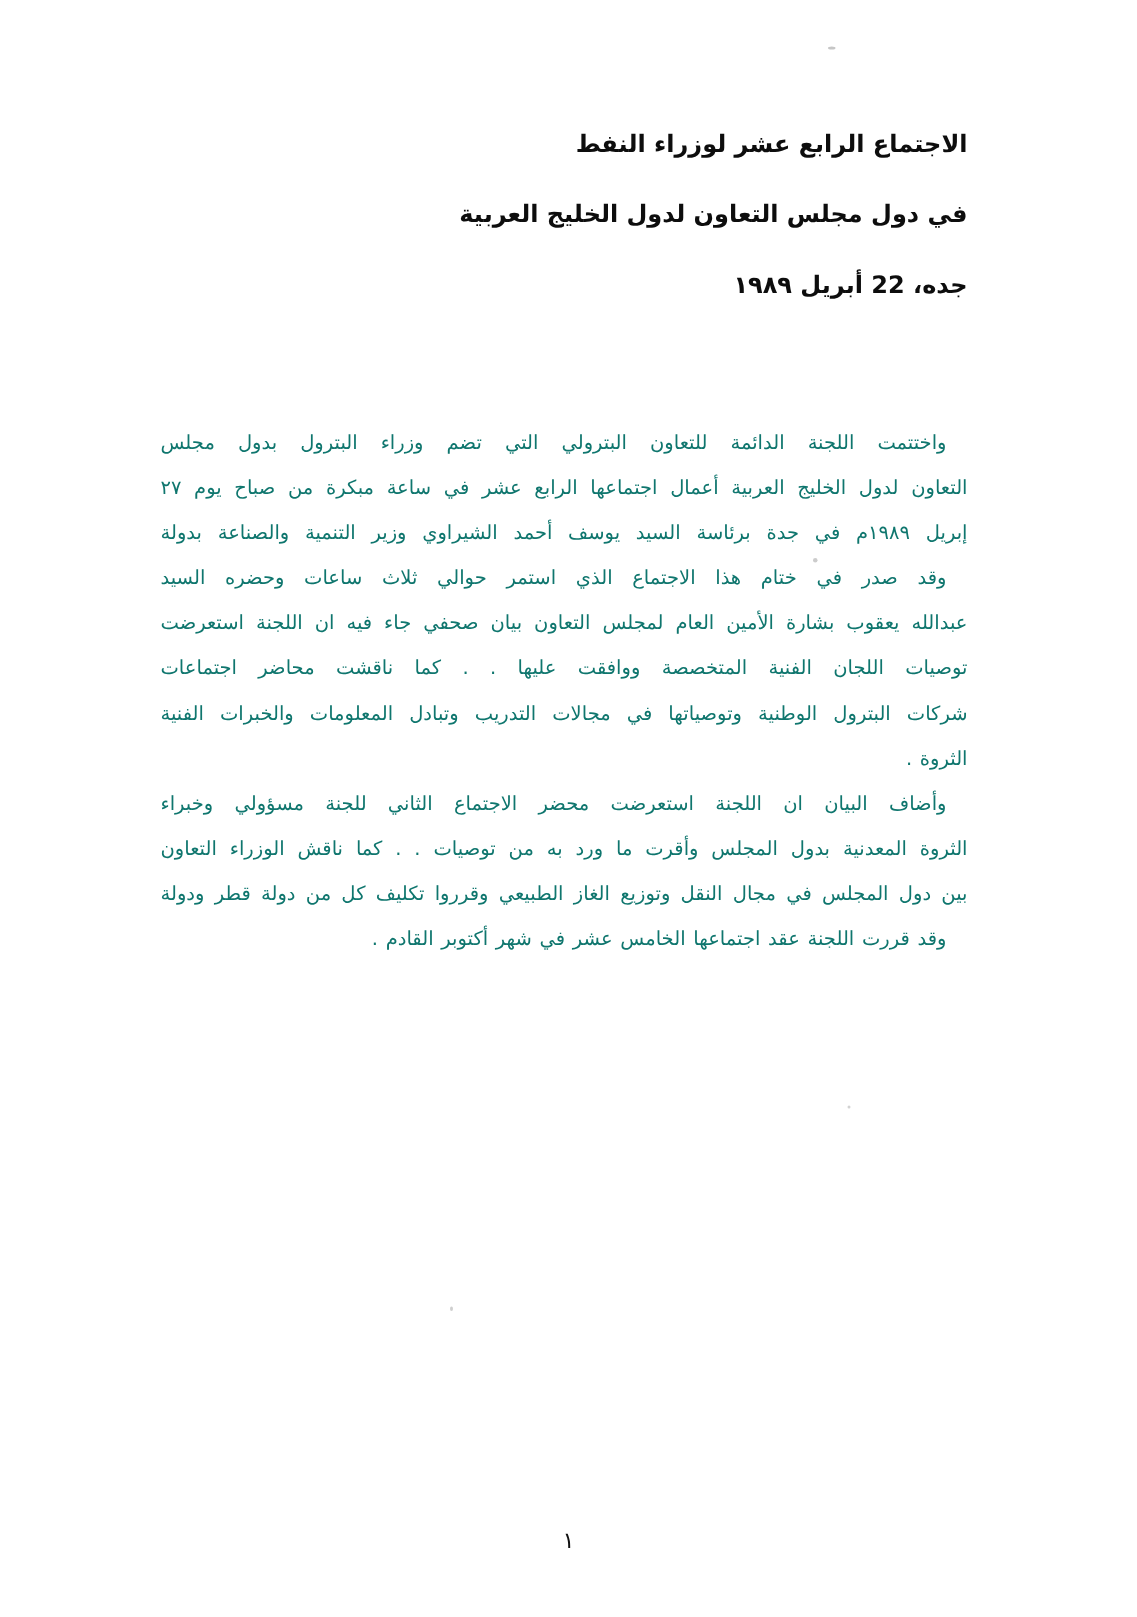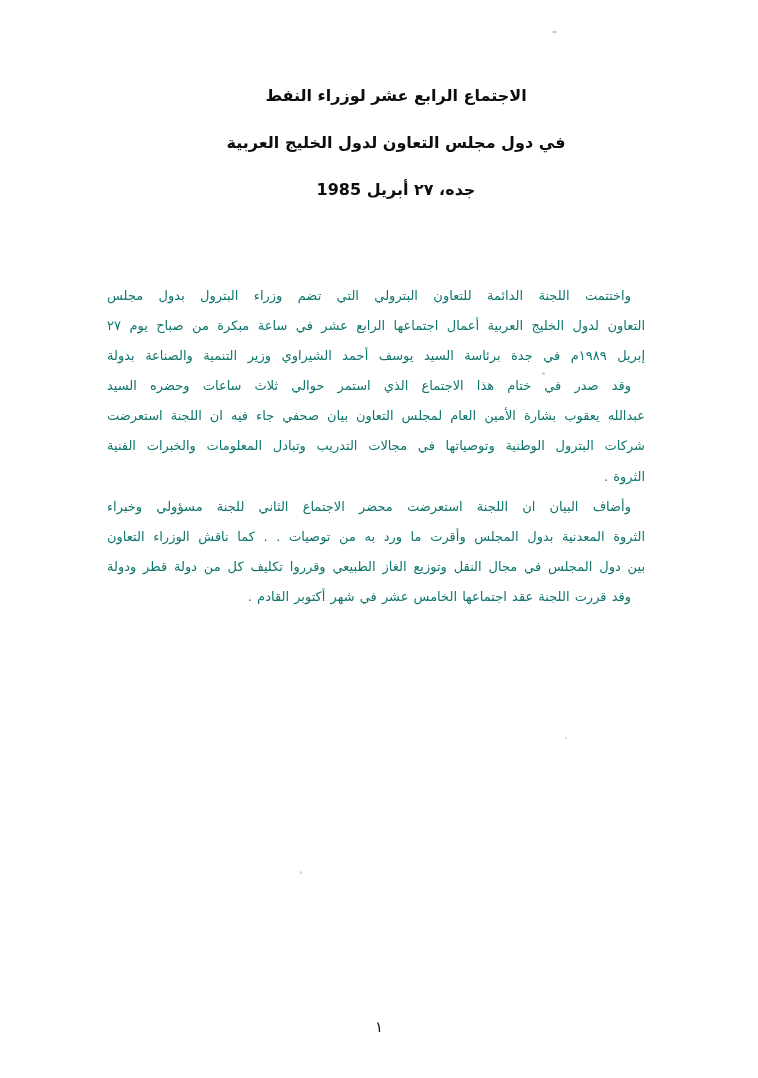--- a/index.html
+++ b/index.html
@@ -21,20 +21,21 @@
     right: 113px;
     padding-left: 40px;
     text-align: center;
     font-weight: bold;
     font-size: 16px;
     color: #0d0d0d;
   }
   .title-line {
     height: 47px;
     line-height: 24px;
+    text-align: right;
   }
   
   .body-block {
     position: absolute;
     top: 281px;
     left: 107px;
     right: 113px;
     font-size: 13px;
     color: #0f766e;
   }
@@ -67,34 +68,35 @@
   .speck.s4 { left: 300px; top: 871px; width: 2px; height: 3px; background: #cfcfcf; }
 </style>
 </head>
 <body>
 
 <div class="page" dir="rtl" lang="ar">
 
   <div class="title-block">
     <div class="title-line">الاجتماع الرابع عشر لوزراء النفط</div>
     <div class="title-line">في دول مجلس التعاون لدول الخليج العربية</div>
-    <div class="title-line">جده، ٢٧ أبريل 1985</div>
+    <div class="title-line">جده، 22 أبريل ١٩٨٩</div>
   </div>
 
   <div class="body-block">
 
     <div class="para">
       <div class="tline first">واختتمت اللجنة الدائمة للتعاون البترولي التي تضم وزراء البترول بدول مجلس</div>
       <div class="tline">التعاون لدول الخليج العربية أعمال اجتماعها الرابع عشر في ساعة مبكرة من صباح يوم ٢٧</div>
       <div class="tline">إبريل ١٩٨٩م في جدة برئاسة السيد يوسف أحمد الشيراوي وزير التنمية والصناعة بدولة</div>
     </div>
 
     <div class="para">
       <div class="tline first">وقد صدر في ختام هذا الاجتماع الذي استمر حوالي ثلاث ساعات وحضره السيد</div>
       <div class="tline">عبدالله يعقوب بشارة الأمين العام لمجلس التعاون بيان صحفي جاء فيه ان اللجنة استعرضت</div>
+      <div class="tline">توصيات اللجان الفنية المتخصصة ووافقت عليها . . كما ناقشت محاضر اجتماعات</div>
       <div class="tline">شركات البترول الوطنية وتوصياتها في مجالات التدريب وتبادل المعلومات والخبرات الفنية</div>
       <div class="tline last">الثروة .</div>
     </div>
 
     <div class="para">
       <div class="tline first">وأضاف البيان ان اللجنة استعرضت محضر الاجتماع الثاني للجنة مسؤولي وخبراء</div>
       <div class="tline">الثروة المعدنية بدول المجلس وأقرت ما ورد به من توصيات . . كما ناقش الوزراء التعاون</div>
       <div class="tline">بين دول المجلس في مجال النقل وتوزيع الغاز الطبيعي وقرروا تكليف كل من دولة قطر ودولة</div>
     </div>
 

